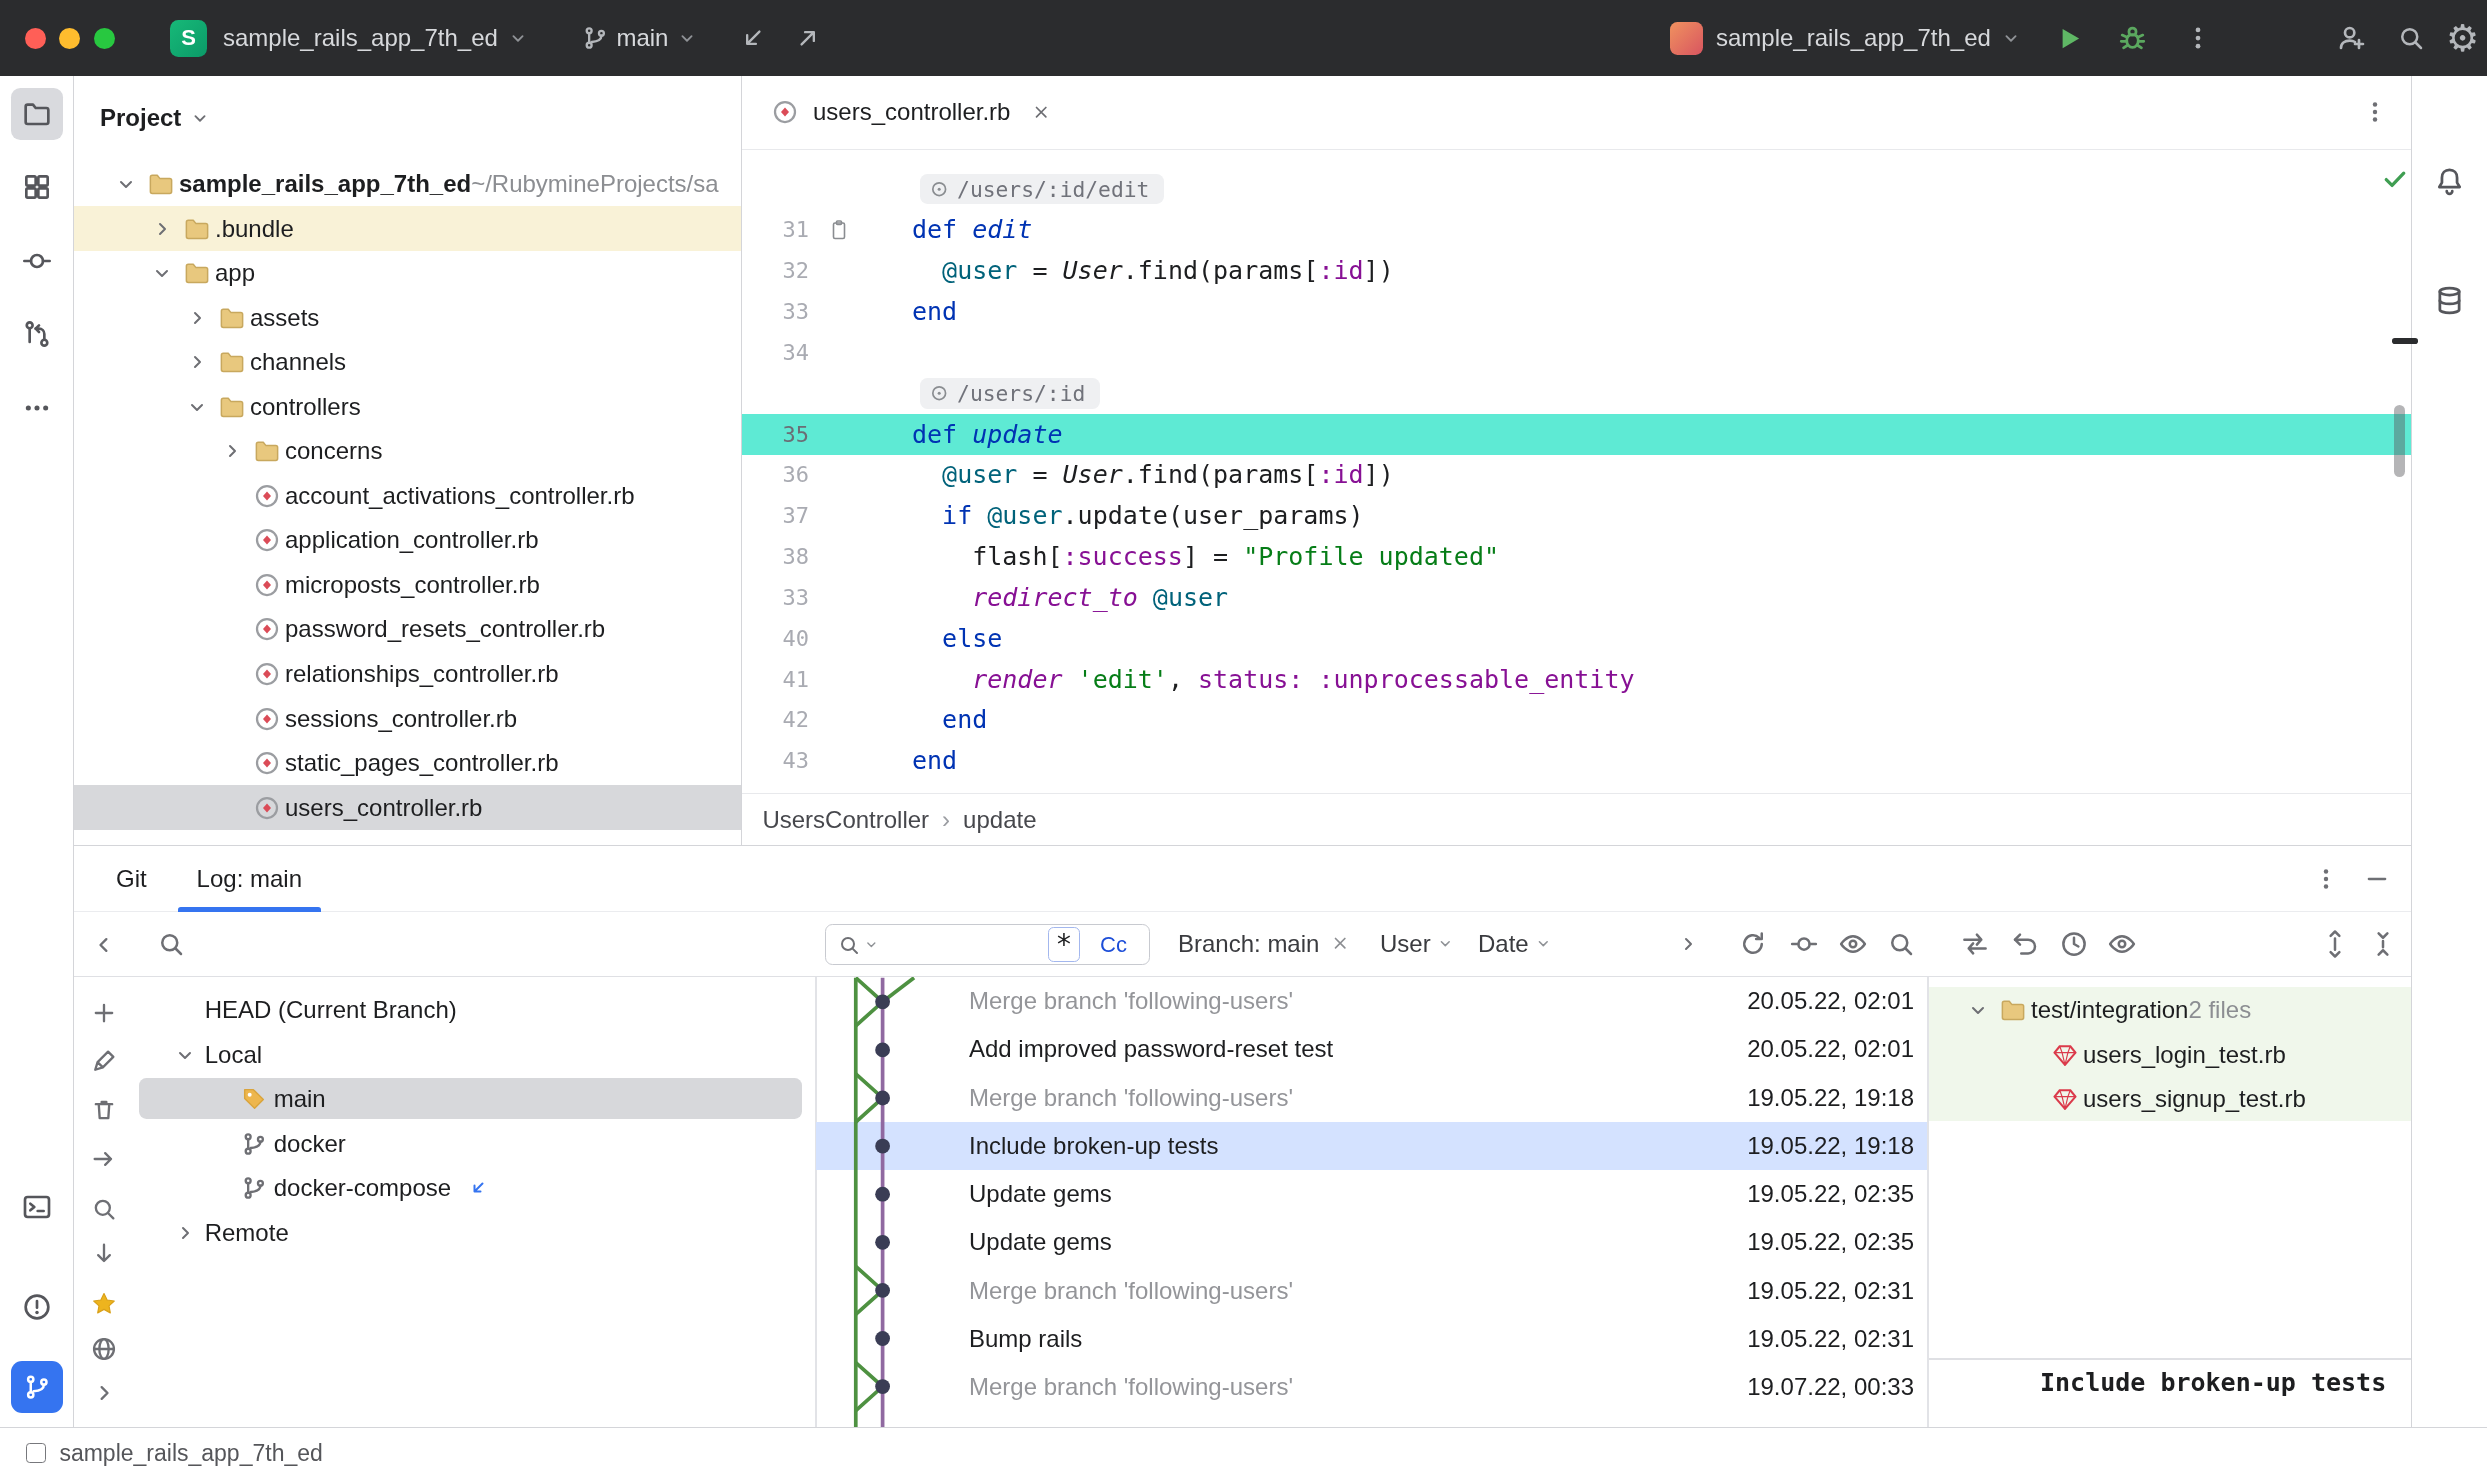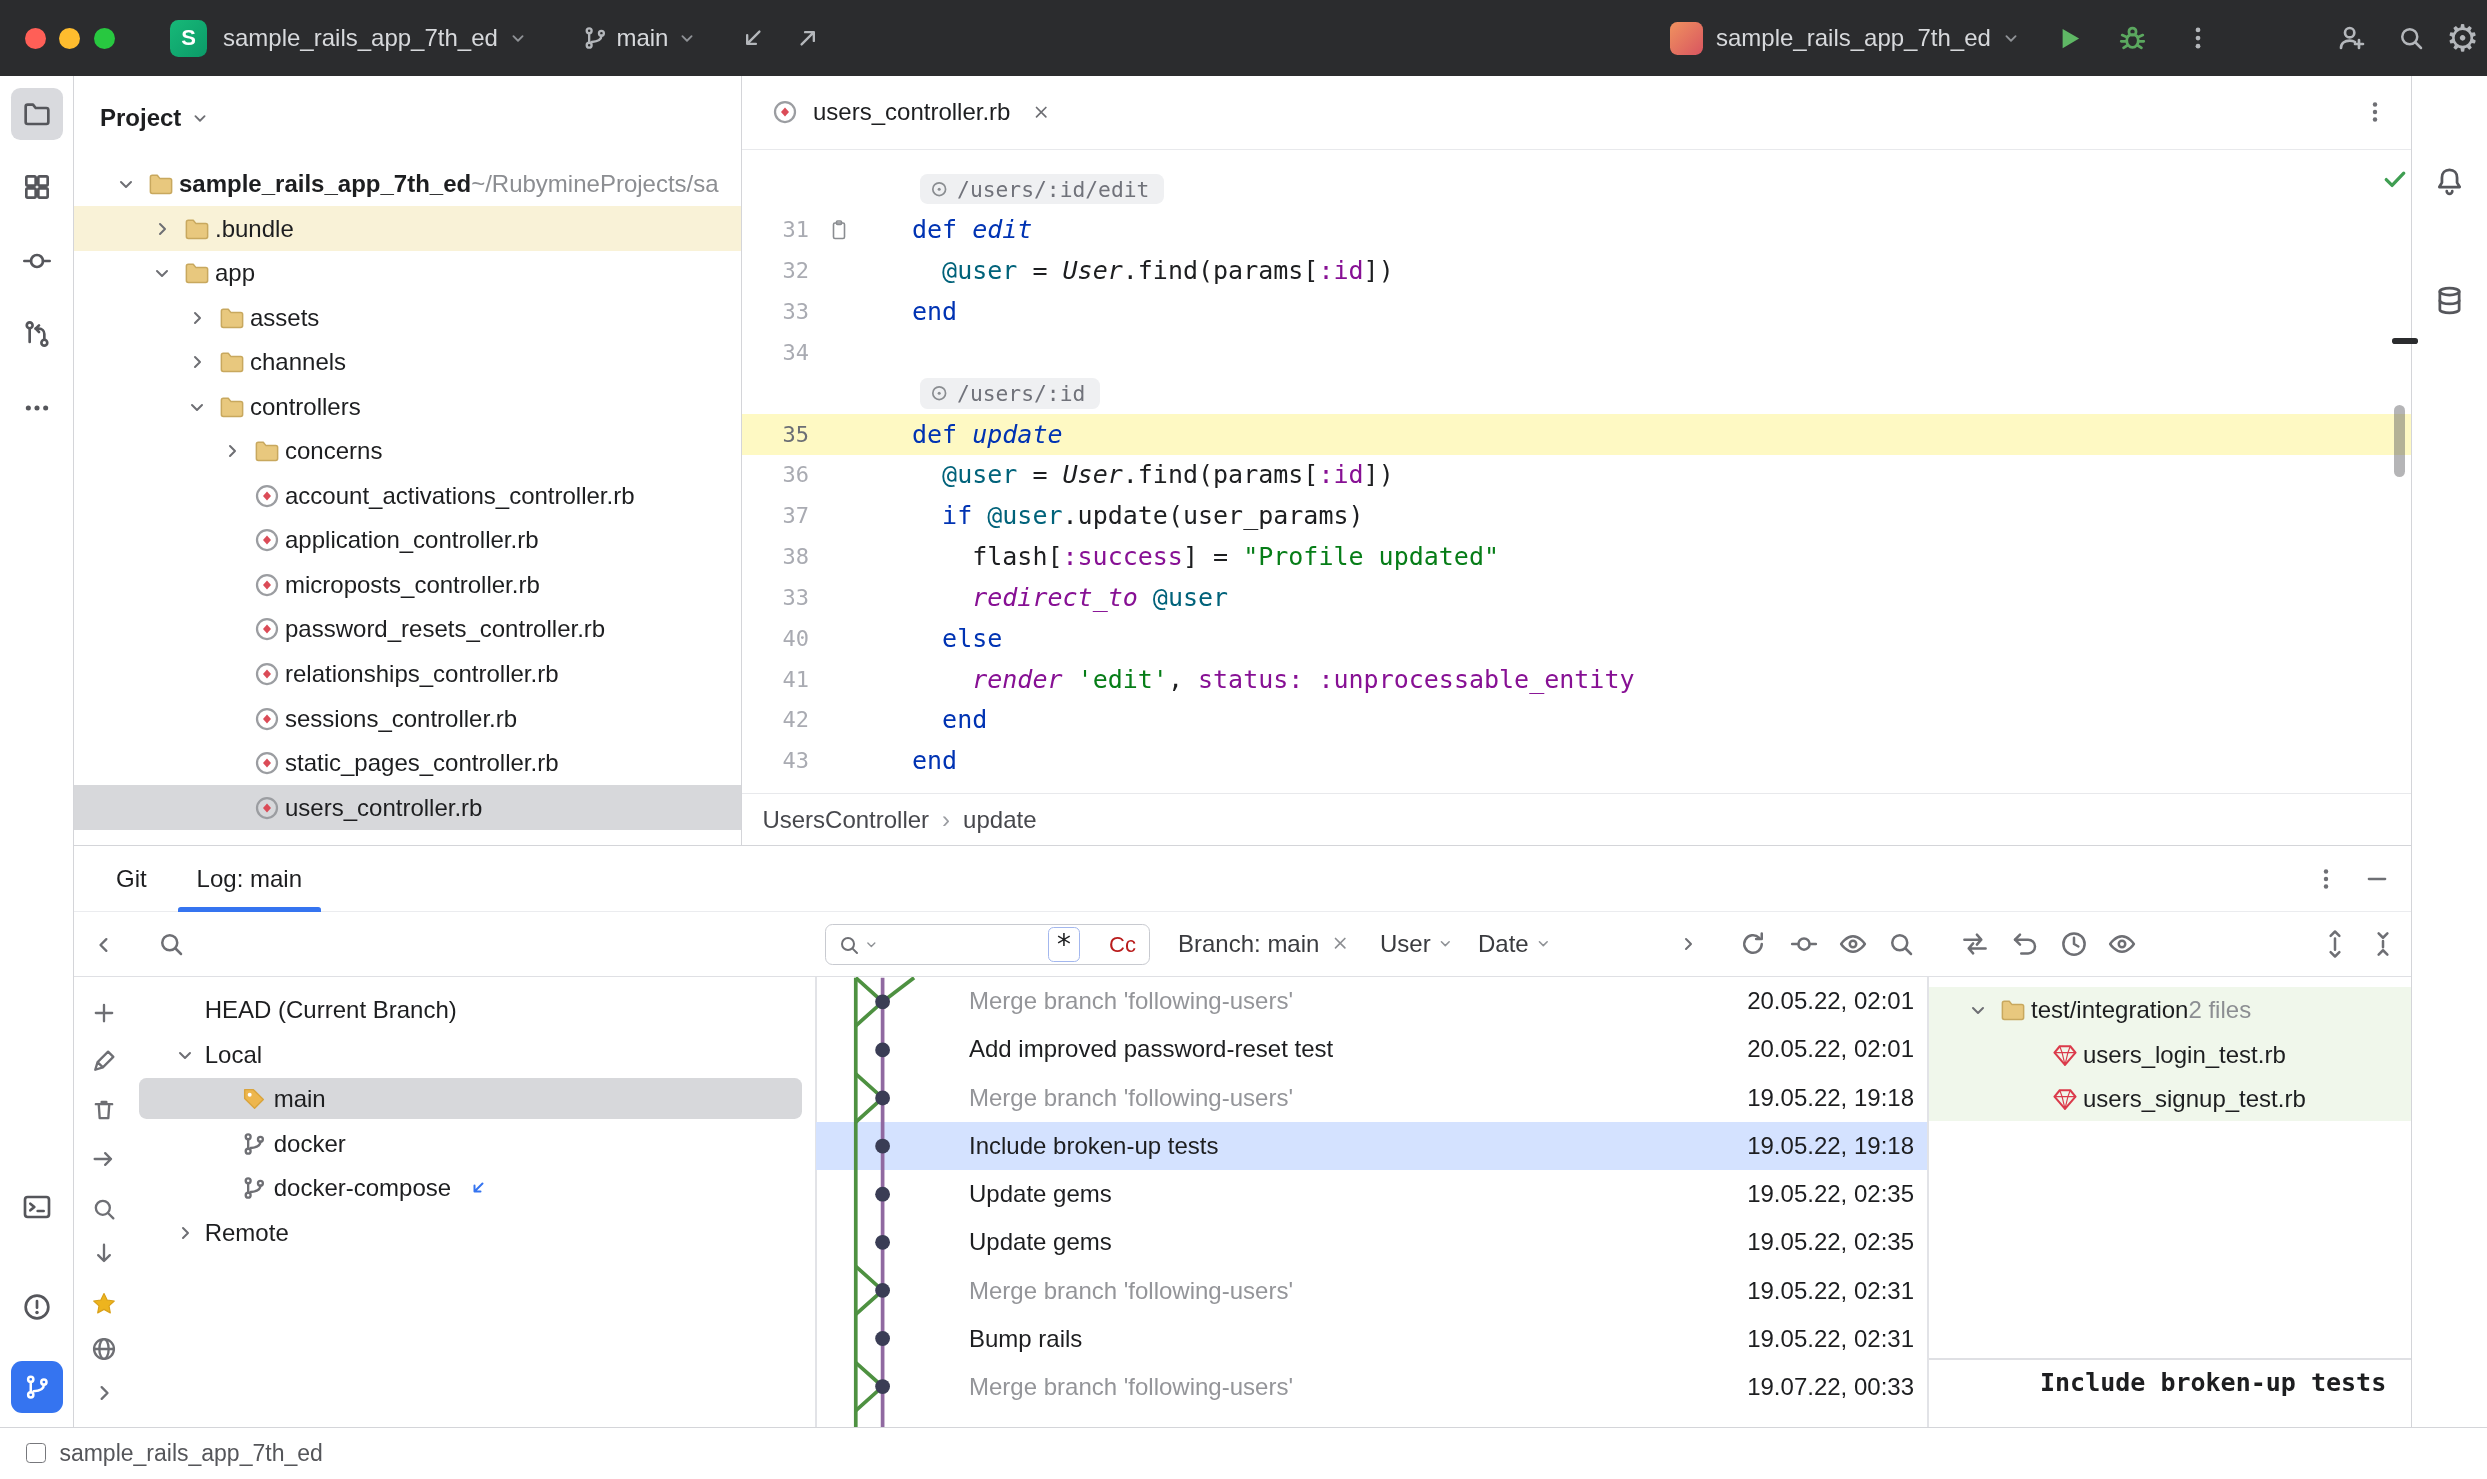--- a/index.html
+++ b/index.html
@@ -32,21 +32,21 @@
   .row-cream{background:#f9f2d7;}
   .hint{color:#8c8e92;}
 
   
   .tabbar{position:absolute;left:0;top:0;width:1669px;height:74px;border-bottom:1.9px solid #e8e9ec;box-sizing:border-box;background:#fff;}
   .code{position:absolute;left:0;top:74px;width:1669px;height:643px;overflow:hidden;
         font-family:"DejaVu Sans Mono","Liberation Mono",monospace;font-size:25px;}
   .codeline{position:absolute;left:0;right:0;height:41px;display:flex;align-items:center;white-space:pre;}
   .ln{position:absolute;left:0;width:67px;text-align:right;color:#a9abb2;font-size:22px;
       font-family:"DejaVu Sans Mono","Liberation Mono",monospace;}
-  .caretline{background:#fef9c3;}
+  .caretline{background:#5eead4;}
   .tk{white-space:pre;}
   .tk-kw{color:#0033B3;}
   .tk-def{color:#0033B3;font-style:italic;}
   .tk-ivar{color:#00627A;}
   .tk-const{color:#1d1e20;font-style:italic;}
   .tk-sym{color:#871094;}
   .tk-str{color:#067D17;}
   .tk-rails{color:#871094;font-style:italic;}
   .chip{display:inline-flex;align-items:center;gap:7.4px;background:#eff0f2;border-radius:7.4px;
         padding:2.8px 15px 2.8px 9.3px;color:#70727a;font-size:21.3px;
@@ -585,21 +585,21 @@
               <circle cx="11" cy="11" r="6"></circle>
               <path d="M15.6 15.6L20 20"></path>
             </svg>
           </span>
         <span class="ic" style="margin-left:1.9px">
             <svg width="16.7" height="16.7" viewBox="0 0 24 24" fill="none" stroke="#8f9296" stroke-width="2" stroke-linecap="round" stroke-linejoin="round">
               <path d="M7 10l5 5 5-5"></path>
             </svg>
           </span>
         <span class="regexbox" style="right:69px;position:absolute">*</span>
-        <span style="position:absolute;right:13px;color:#b91c1c;font-size:22px">Cc</span>
+        <span style="position:absolute;right:22px;color:#1d4ed8;font-size:22px">Cc</span>
       </div>
 
       <div class="abs cc" style="left:1104px;top:0;height:63px">
         <span style="color:#3a3b3f">Branch: main</span>
         <span class="ic" style="margin-left:11px">
             <svg width="20.4" height="20.4" viewBox="0 0 24 24" fill="none" stroke="#8c8e92" stroke-width="2" stroke-linecap="round" stroke-linejoin="round">
               <path d="M6.5 6.5l11 11M17.5 6.5l-11 11"></path>
             </svg>
           </span>
       </div>

